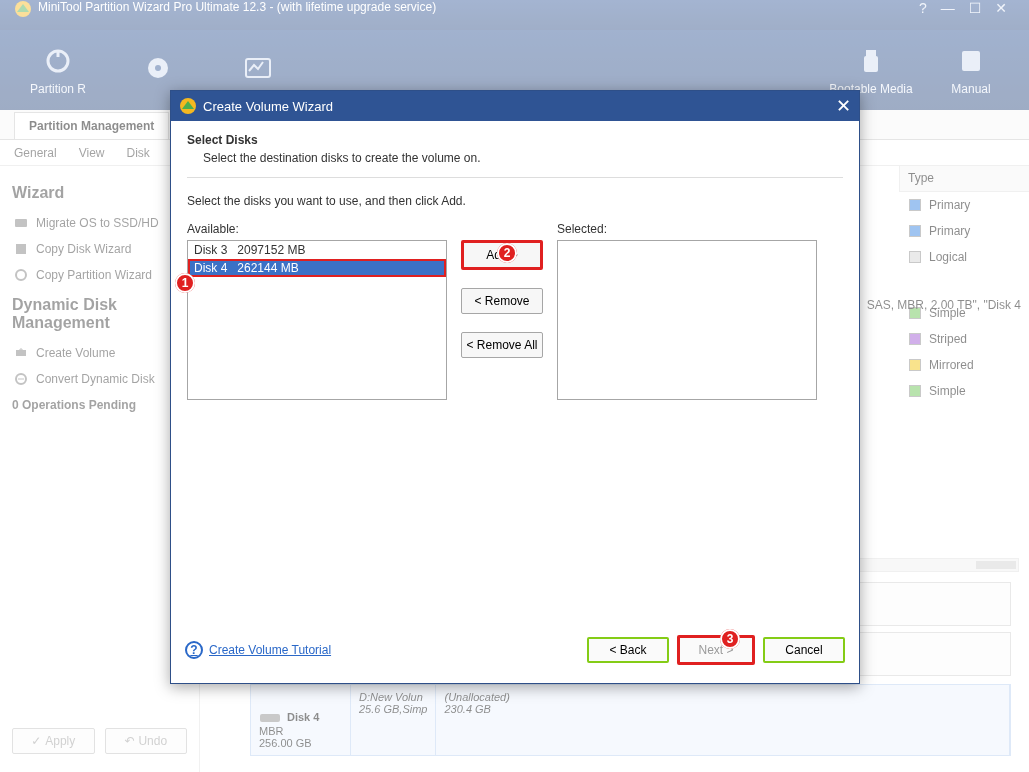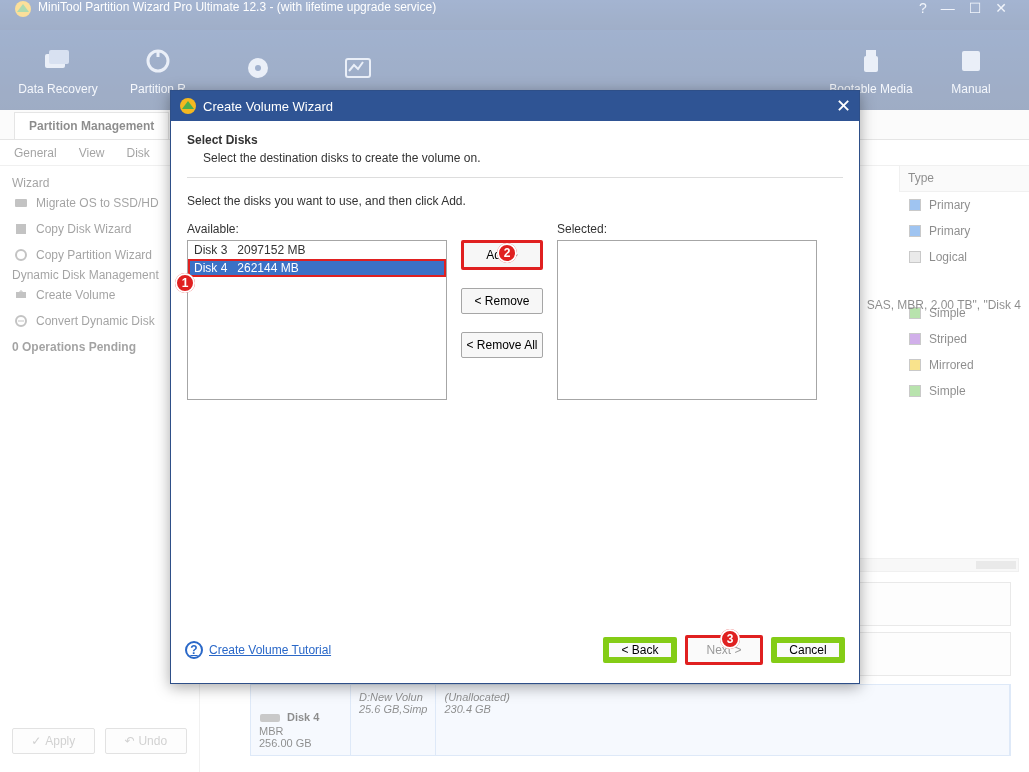--- a/index.html
+++ b/index.html
@@ -19,21 +19,21 @@
 .tool-item .ico svg { width:30px; height:26px; fill:#d0dbef; }
 .tool-spacer { flex:1; }
 
 
 .mainarea { position:absolute; top:110px; left:0; right:0; bottom:0; background:#fff; }
 .tabbar { height:30px; border-bottom:1px solid #c6c6c6; display:flex; align-items:flex-end; padding-left:14px; background:#f7f7f7;}
 .tab { padding:6px 14px; font-size:12px; border:1px solid #c6c6c6; border-bottom:none; background:#fff; font-weight:600; }
 .menubar { height:26px; display:flex; align-items:center; gap:22px; padding-left:14px; font-size:12px; color:#333; border-bottom:1px solid #ddd;}
 .content { display:flex; height:calc(100% - 56px); }
 .sidebar { width:200px; padding:10px 12px; font-size:12px; color:#333; border-right:1px solid #e0e0e0; display:flex; flex-direction:column; }
-.sidebar h4 { font-size:12px; font-weight:400; margin:0 0; }
+.sidebar h4 { font-size:16px; font-weight:700; margin:8px 0; }
 .sb-item { display:flex; align-items:center; gap:8px; padding:6px 2px; white-space:nowrap; overflow:hidden; }
 .sb-ico { width:14px; height:14px; flex:0 0 14px; }
 .sb-ico svg { width:14px; height:14px; fill:#7a7a7a; }
 .ops { margin-top:6px; font-weight:700; }
 .sidebar-bottom { margin-top:auto; display:flex; gap:10px; padding-bottom:8px;}
 .btn-small { flex:1; height:26px; border:1px solid #bfbfbf; background:#fafafa; font-size:12px; color:#999; border-radius:2px; display:flex; align-items:center; justify-content:center; gap:4px;}
 .rightcol { flex:1; position:relative; }
 .rightcol .typehdr { position:absolute; top:0; right:0; width:130px; height:26px; border-bottom:1px solid #ddd; border-left:1px solid #ddd; font-size:12px; padding:5px 8px; background:#f3f3f3;}
 .types { position:absolute; top:26px; right:0; width:130px; font-size:12px; }
 .trow { display:flex; align-items:center; gap:8px; padding:6px 10px; }
@@ -72,21 +72,21 @@
 .li.sel { background:#3b71c6; color:#fff; border:2px solid #e02020; padding:0 4px; }
 .midbtns { display:flex; flex-direction:column; gap:18px; padding-top:18px; }
 .btn { width:82px; height:26px; border:1px solid #a6a6a6; background:#f7f7f7; font-size:12px; border-radius:2px; }
 .btn.hl { border:3px solid #e02020; height:30px; }
 
 
 .dlg-foot { height:54px; border-top:0; display:flex; align-items:center; padding:0 14px 12px; font-size:12px; gap:8px; }
 .dlg-foot .help { display:flex; align-items:center; gap:6px; color:#2a68c8; text-decoration:underline; }
 .dlg-foot .help .qicon { width:18px; height:18px; border-radius:50%; border:2px solid #2a68c8; color:#2a68c8; font-weight:700; display:flex; align-items:center; justify-content:center; font-size:12px; }
 .dlg-foot .spacer { flex:1; }
-.fbtn { width:74px; height:26px; border:6px solid #84cc16; background:#fafafa; font-size:12px; border-radius:2px; }
+.fbtn { width:82px; height:26px; border:2px solid #84cc16; background:#fafafa; font-size:12px; border-radius:2px; }
 .fbtn.dis { color:#9a9a9a; }
 .fbtn.hl { border:3px solid #e02020; height:30px; width:78px; }
 
 
 .badge { position:absolute; width:20px; height:20px; border-radius:50%; background:#e02020; color:#fff; font-size:12px; font-weight:700; display:flex; align-items:center; justify-content:center; box-shadow:0 0 0 2px #fff inset; }
 
 
 .hscroll { position:absolute; right:10px; left:870px; bottom:96px; height:14px; background:#f0f0f0; border:1px solid #ddd; }
 .hscroll .thumb { position:absolute; right:2px; top:2px; bottom:2px; width:40px; background:#cfcfcf; }
 .segbox { position:absolute; left:250px; right:18px; height:44px; border:1px solid #cfcfcf; background:#fafafa; }
@@ -107,29 +107,20 @@
     <span>—</span>
     <span>☐</span>
     <span>✕</span>
   </div>
 </div>
 
 <div class="toolbar">
   <div class="tool-item">
     <div class="ico">
         <svg viewBox="0 0 30 26">
-          <rect x="2" y="6" width="20" height="14" rx="2"></rect>
-          <rect x="6" y="2" width="20" height="14" rx="2" fill="#a9bde0"></rect>
-        </svg>
-      </div>
-    <div>Data Recovery</div>
-  </div>
-  <div class="tool-item">
-    <div class="ico">
-        <svg viewBox="0 0 30 26">
           <circle cx="15" cy="13" r="10" fill="none" stroke="#d0dbef" stroke-width="3"></circle>
           <path d="M15 3 v6" stroke="#d0dbef" stroke-width="3"></path>
         </svg>
       </div>
     <div>Partition R</div>
   </div>
   <div class="tool-item">
     <div class="ico">
         <svg viewBox="0 0 30 26">
           <circle cx="15" cy="13" r="10"></circle>

